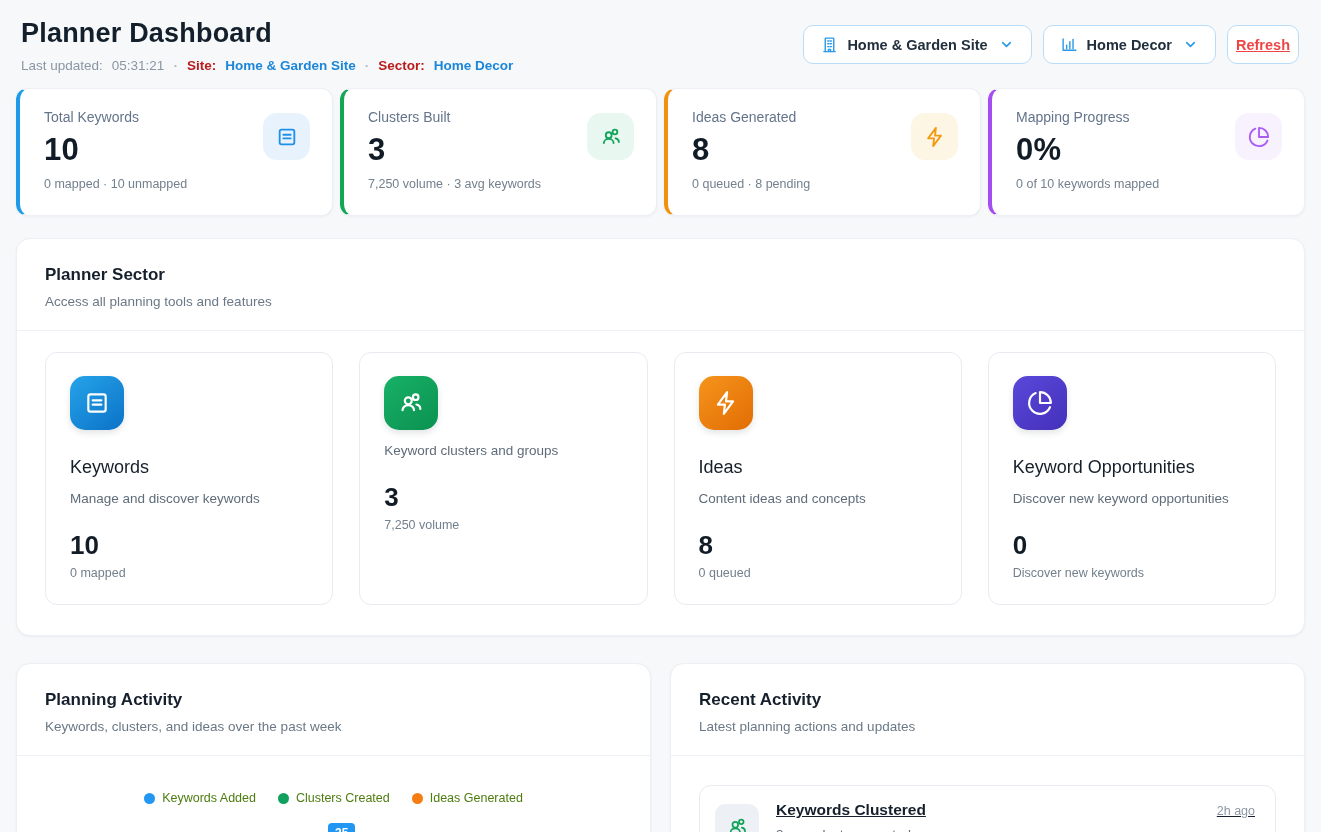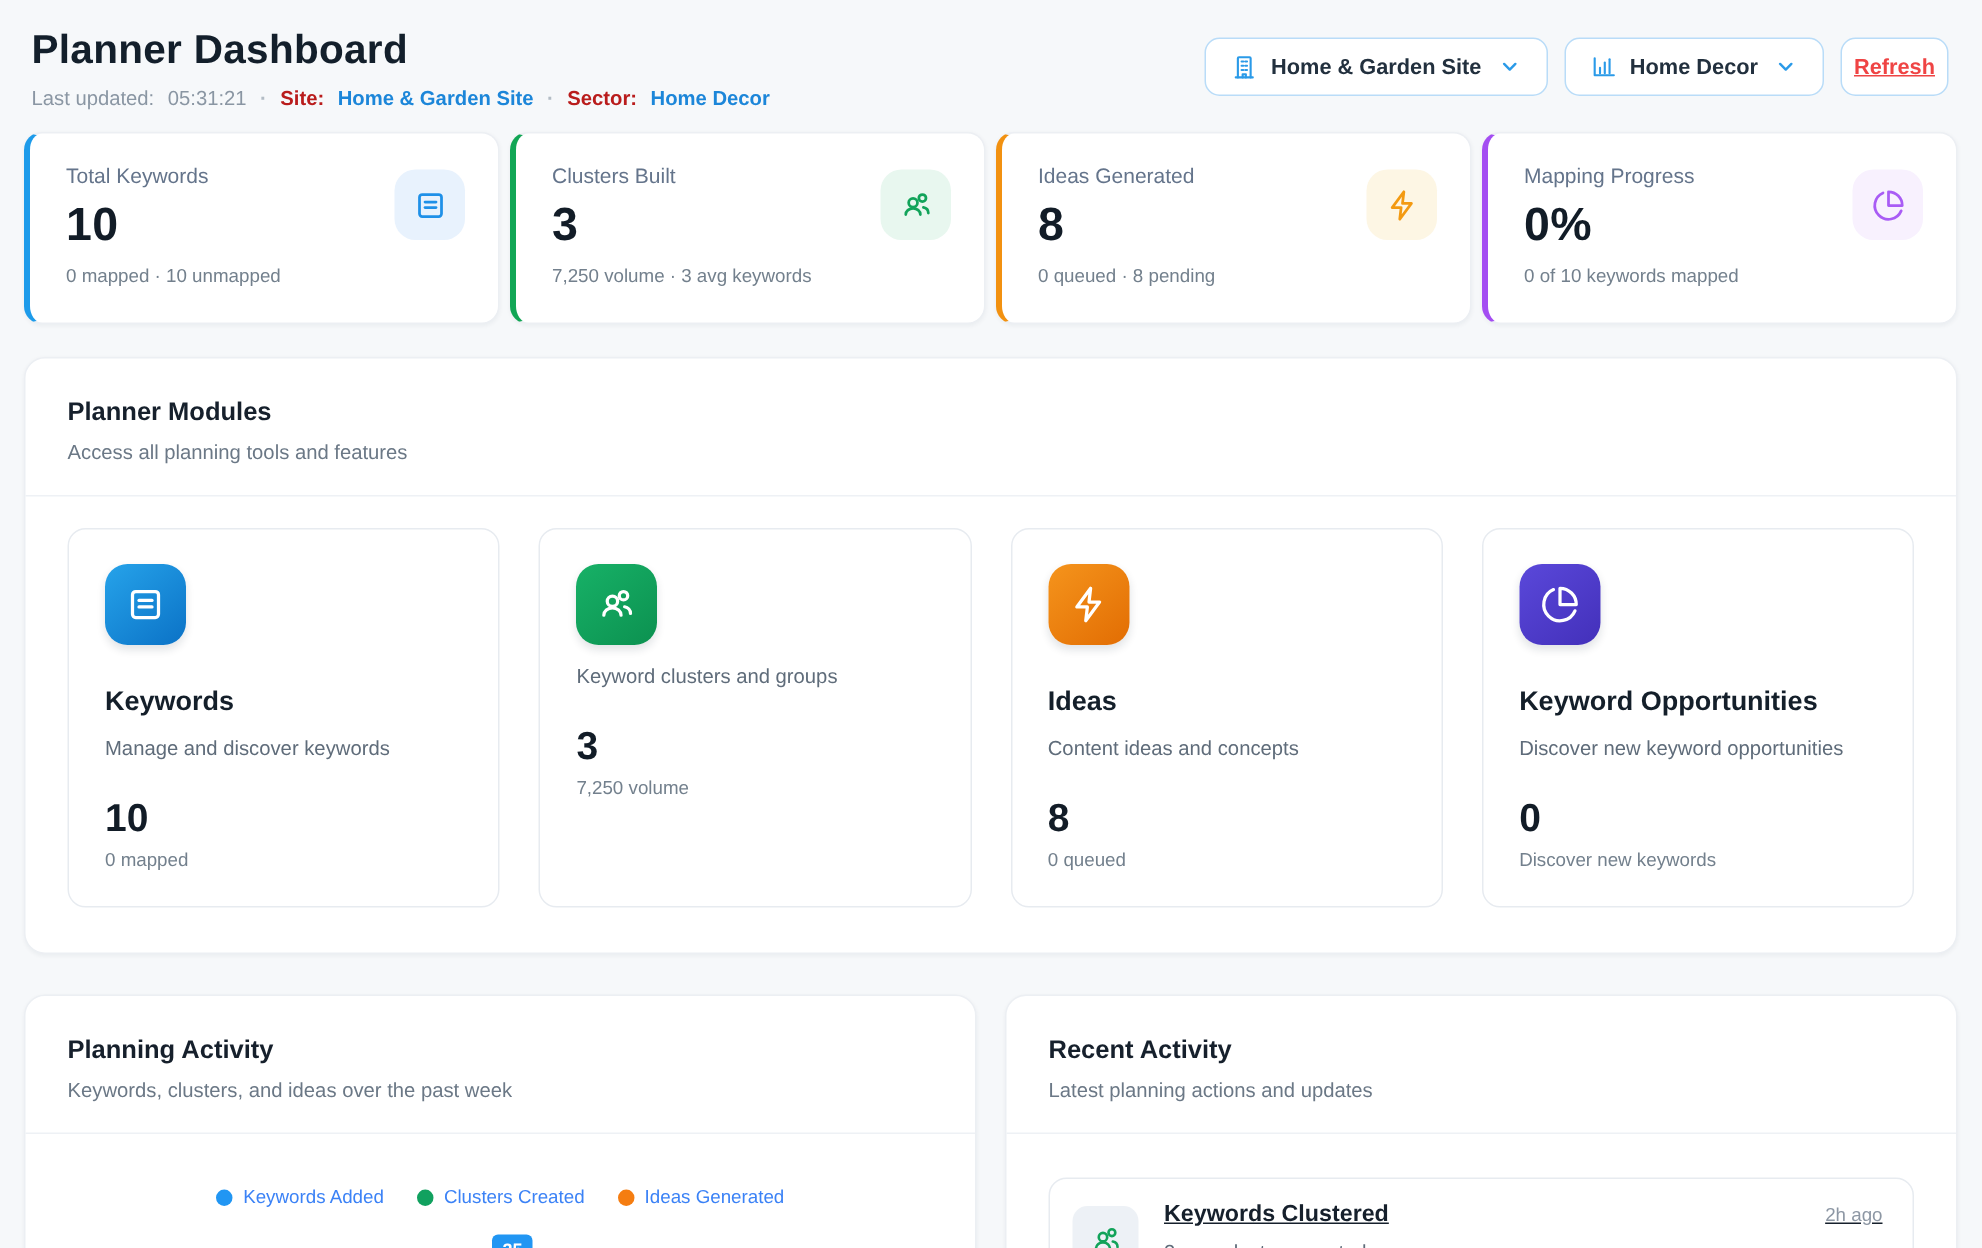--- a/index.html
+++ b/index.html
@@ -59,31 +59,31 @@
   
   .modules-panel { margin-top:22px; }
   .modules-grid { display:grid; grid-template-columns:repeat(4,1fr); gap:26px; padding:21px 28px 30px 28px; }
   .module-card { border:1px solid #e7ebf0; border-radius:12px; padding:23px 24px 24px 24px; background:#fff; cursor:pointer; min-height:237px; }
   .tile { width:54px; height:54px; border-radius:15px; display:flex; align-items:center; justify-content:center; color:#fff; box-shadow:0 3px 6px rgba(20,30,50,.12); }
   .tile svg { stroke:#fff; }
   .tile-blue { background:linear-gradient(140deg,#26a3ea,#0b72c6); }
   .tile-green { background:linear-gradient(140deg,#17b167,#0c9150); }
   .tile-orange { background:linear-gradient(140deg,#f5941c,#e26d03); }
   .tile-indigo { background:linear-gradient(140deg,#5a48da,#4330ba); }
-  .module-title { font-size:18px; font-weight:700; color:#141f2a; margin-top:27px; }
+  .module-title { font-size:18px; font-weight:400; color:#141f2a; margin-top:27px; }
   .module-desc { font-size:13.5px; color:#5f6c7a; margin-top:13px; }
   .module-value { font-size:26px; font-weight:800; color:#121c27; margin-top:24px; }
   .module-sub { font-size:12.5px; color:#73808d; margin-top:5px; }
 
   
   .bottom { display:grid; grid-template-columns:1fr 1fr; gap:19px; margin-top:27px; }
   .bottom .panel { min-height:400px; }
 
   .legend { display:flex; justify-content:center; gap:22px; margin-top:35px; }
-  .legend-item { display:flex; align-items:center; gap:7px; font-size:12.5px; color:#3b82f6; cursor:pointer; }
+  .legend-item { display:flex; align-items:center; gap:7px; font-size:12.5px; color:#4d7c0f; cursor:pointer; }
   .dot { width:11px; height:11px; border-radius:50%; }
   .dot-blue { background:#2196f3; }
   .dot-green { background:#11a15f; }
   .dot-orange { background:#f57d11; }
 
   .chart-wrap { position:relative; margin:11px 28px 0 28px; height:130px; }
   .ytick { position:absolute; left:16px; top:14px; font-size:13px; color:#5b6570; }
   .chart-svg { position:absolute; left:0; top:0; width:100%; height:90px; }
   .pt-badge {
     position:absolute; background:#2196f3; color:#fff; font-size:12px; font-weight:700;
@@ -214,21 +214,21 @@
         <svg width="22" height="22" viewBox="0 0 24 24" fill="none" stroke-width="2" stroke-linecap="round" stroke-linejoin="round">
             <path d="M21.21 15.89A10 10 0 1 1 8 2.83"></path>
             <path d="M22 12A10 10 0 0 0 12 2v10z"></path>
           </svg>
       </div>
     </div>
   </div>
 
   <div class="panel modules-panel">
     <div class="panel-head">
-      <div class="panel-title">Planner Modules</div>
+      <div class="panel-title">Planner Sector</div>
       <div class="panel-sub">Access all planning tools and features</div>
     </div>
     <div class="modules-grid">
 
       <div class="module-card">
         <div class="tile tile-blue">
           <svg width="26" height="26" viewBox="0 0 24 24" fill="none" stroke-width="2" stroke-linecap="round" stroke-linejoin="round">
               <rect x="4" y="4" width="16" height="16" rx="2"></rect>
               <path d="M8 9.5h8"></path>
               <path d="M8 13.5h8"></path>

